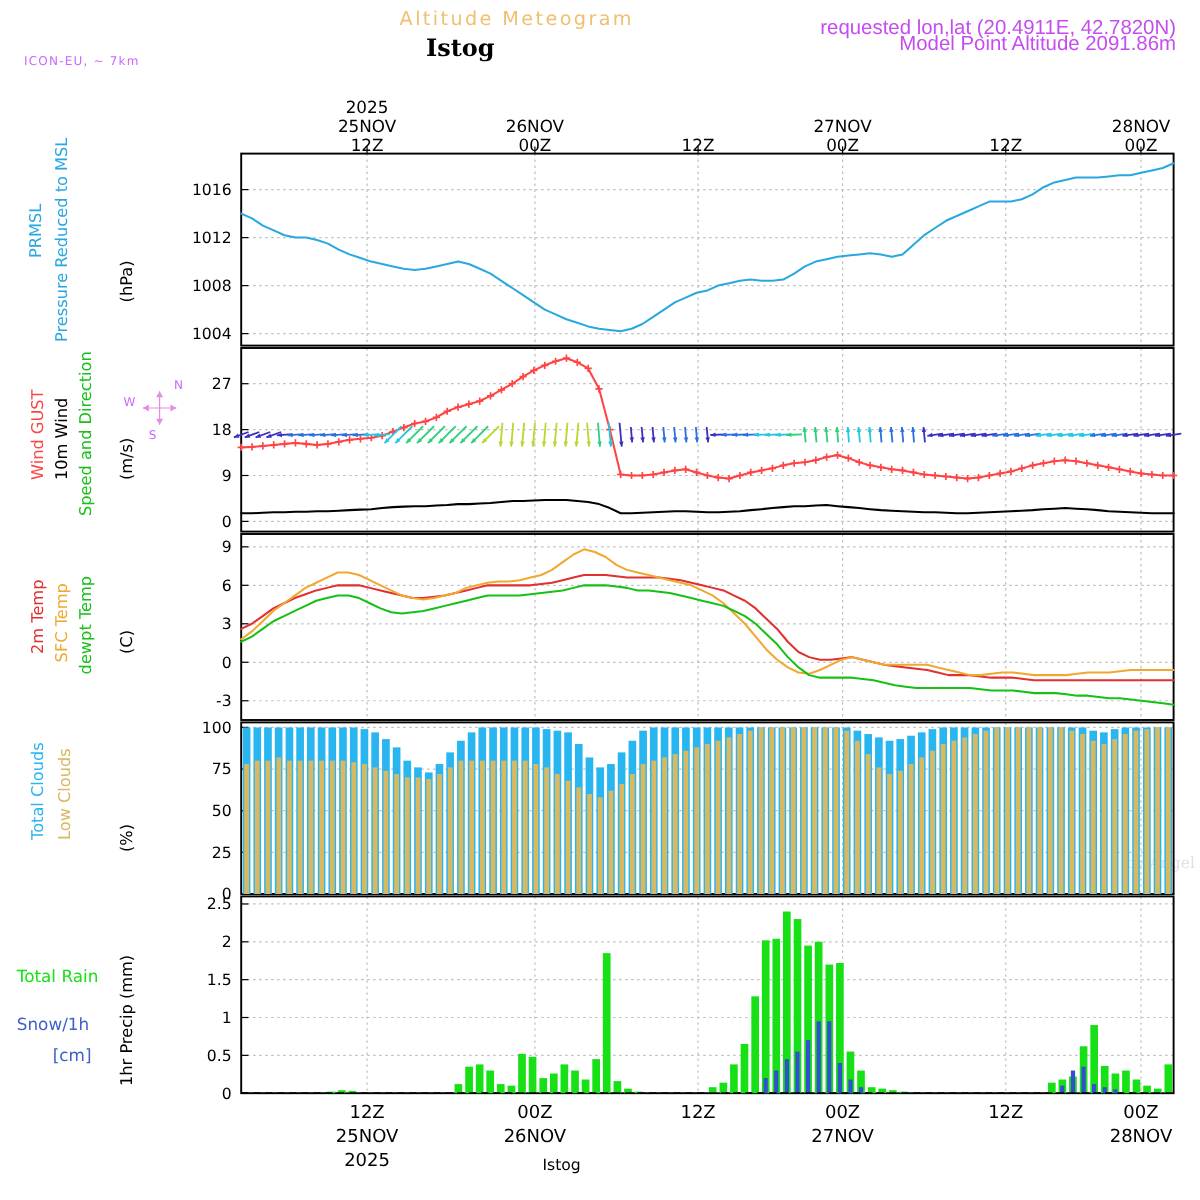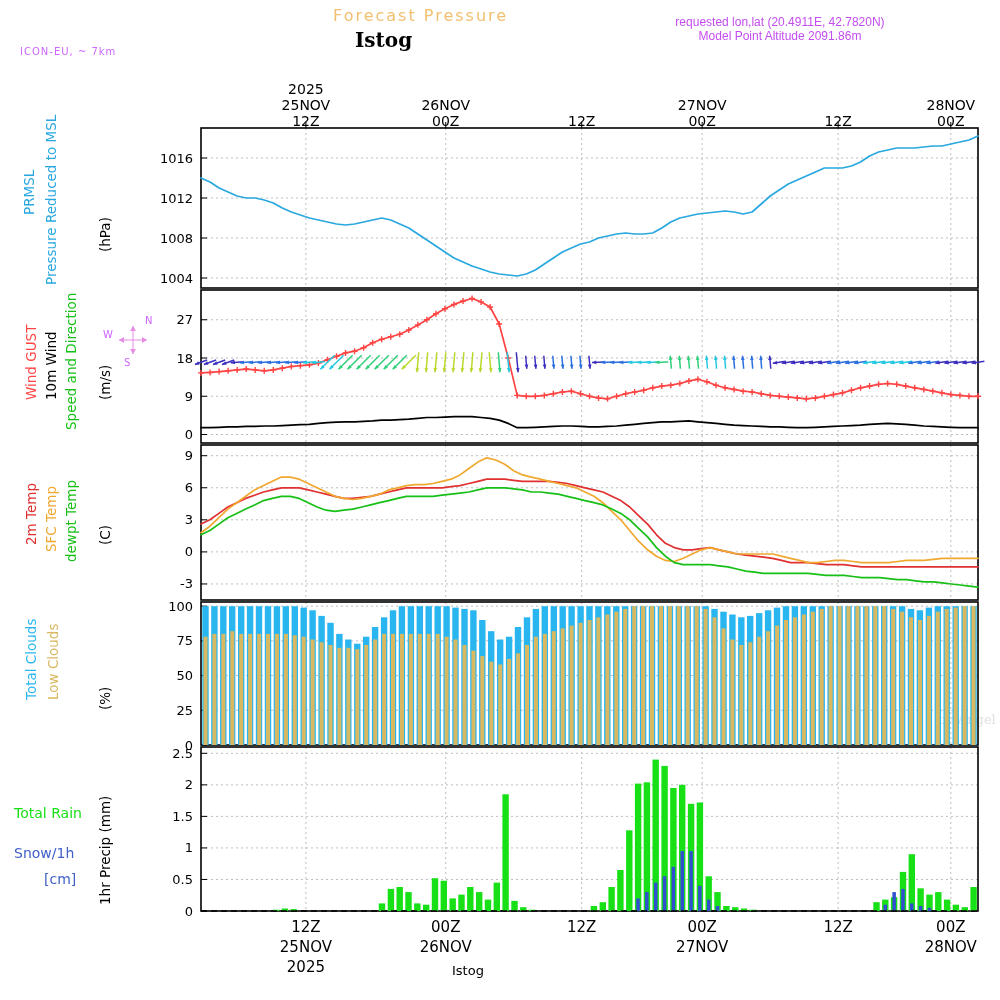--- a/index.html
+++ b/index.html
@@ -1,28 +1,28 @@
 <!DOCTYPE html>
 <html><head>
 <meta charset="utf-8">
 <style>
   html,body{margin:0;padding:0;background:#ffffff;}
   body{width:1000px;height:1000px;position:relative;font-family:"DejaVu Sans",sans-serif;overflow:hidden;}
   .abs{position:absolute;}
   .ttl{font-family:"DejaVu Serif",serif;font-weight:bold;font-size:20px;color:#000;}
   .fmtitle{font-family:"DejaVu Sans",sans-serif;font-size:16px;color:#f0c070;letter-spacing:2px;}
   .model{font-family:"DejaVu Sans",sans-serif;font-size:10px;color:#cc66ff;letter-spacing:1px;}
-  .meta{font-family:"Liberation Sans",sans-serif;font-size:12px;color:#c44cf0;text-align:center;line-height:13.5px;}
+  .meta{font-family:"Liberation Sans",sans-serif;font-size:17px;color:#c44cf0;text-align:right;line-height:13.5px;}
   .wm{color:#e0e0e0;font-family:"DejaVu Serif",serif;font-size:13px;}
   svg{display:block;}
 </style>
 </head>
 <body>
 
-<div class="abs fmtitle" style="left:333px;top:6px;">Forecast Pressure</div>
+<div class="abs fmtitle" style="left:333px;top:6px;">Altitude Meteogram</div>
 <div class="abs ttl" style="left:355px;top:28px;">Istog</div>
 <div class="abs model" style="left:20px;top:46px;">ICON-EU, ~ 7km</div>
 <div class="abs meta" style="left:580px;top:16px;width:400px;">
   <div>requested lon,lat (20.4911E, 42.7820N)</div>
   <div>Model Point Altitude 2091.86m</div>
 </div>
 <div class="abs wm" style="left:938px;top:712px;">by Angel</div>
 
 <svg id="meteo" class="abs" style="left:0;top:0" width="1000" height="1000">
     <line x1="305.895" y1="128" x2="305.895" y2="288" stroke="#bdbdbd" stroke-width="1" stroke-dasharray="2,3"></line>

